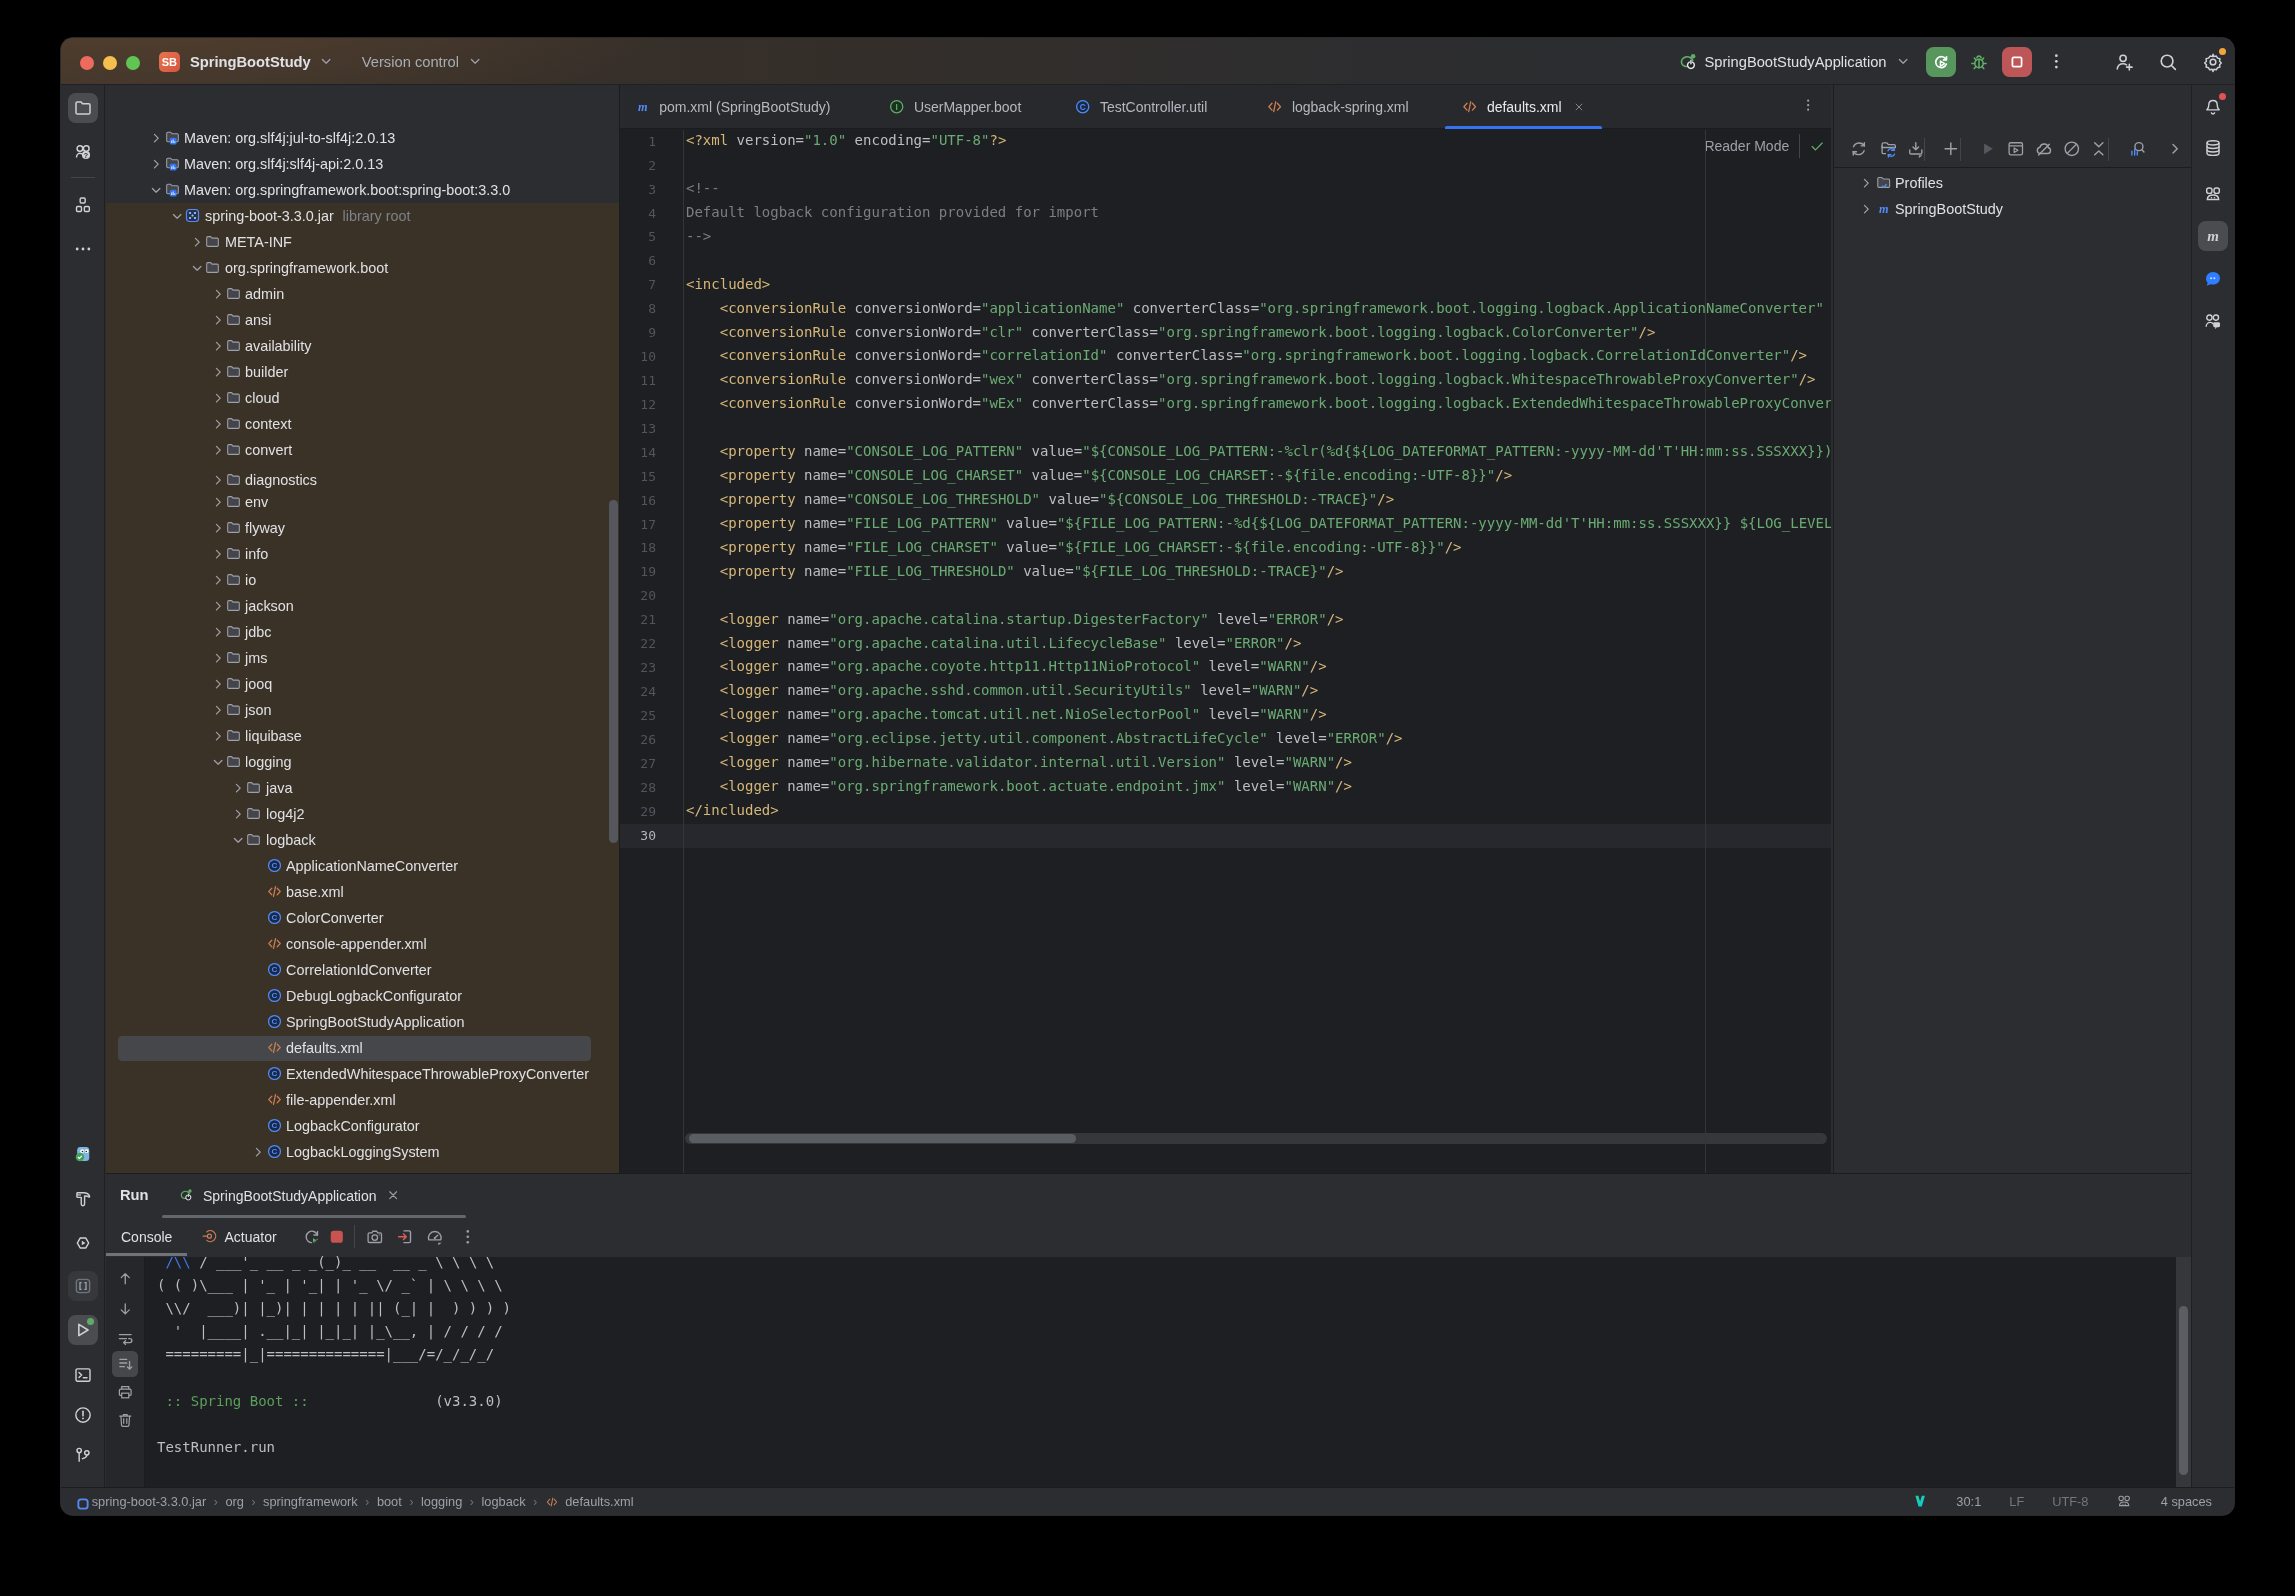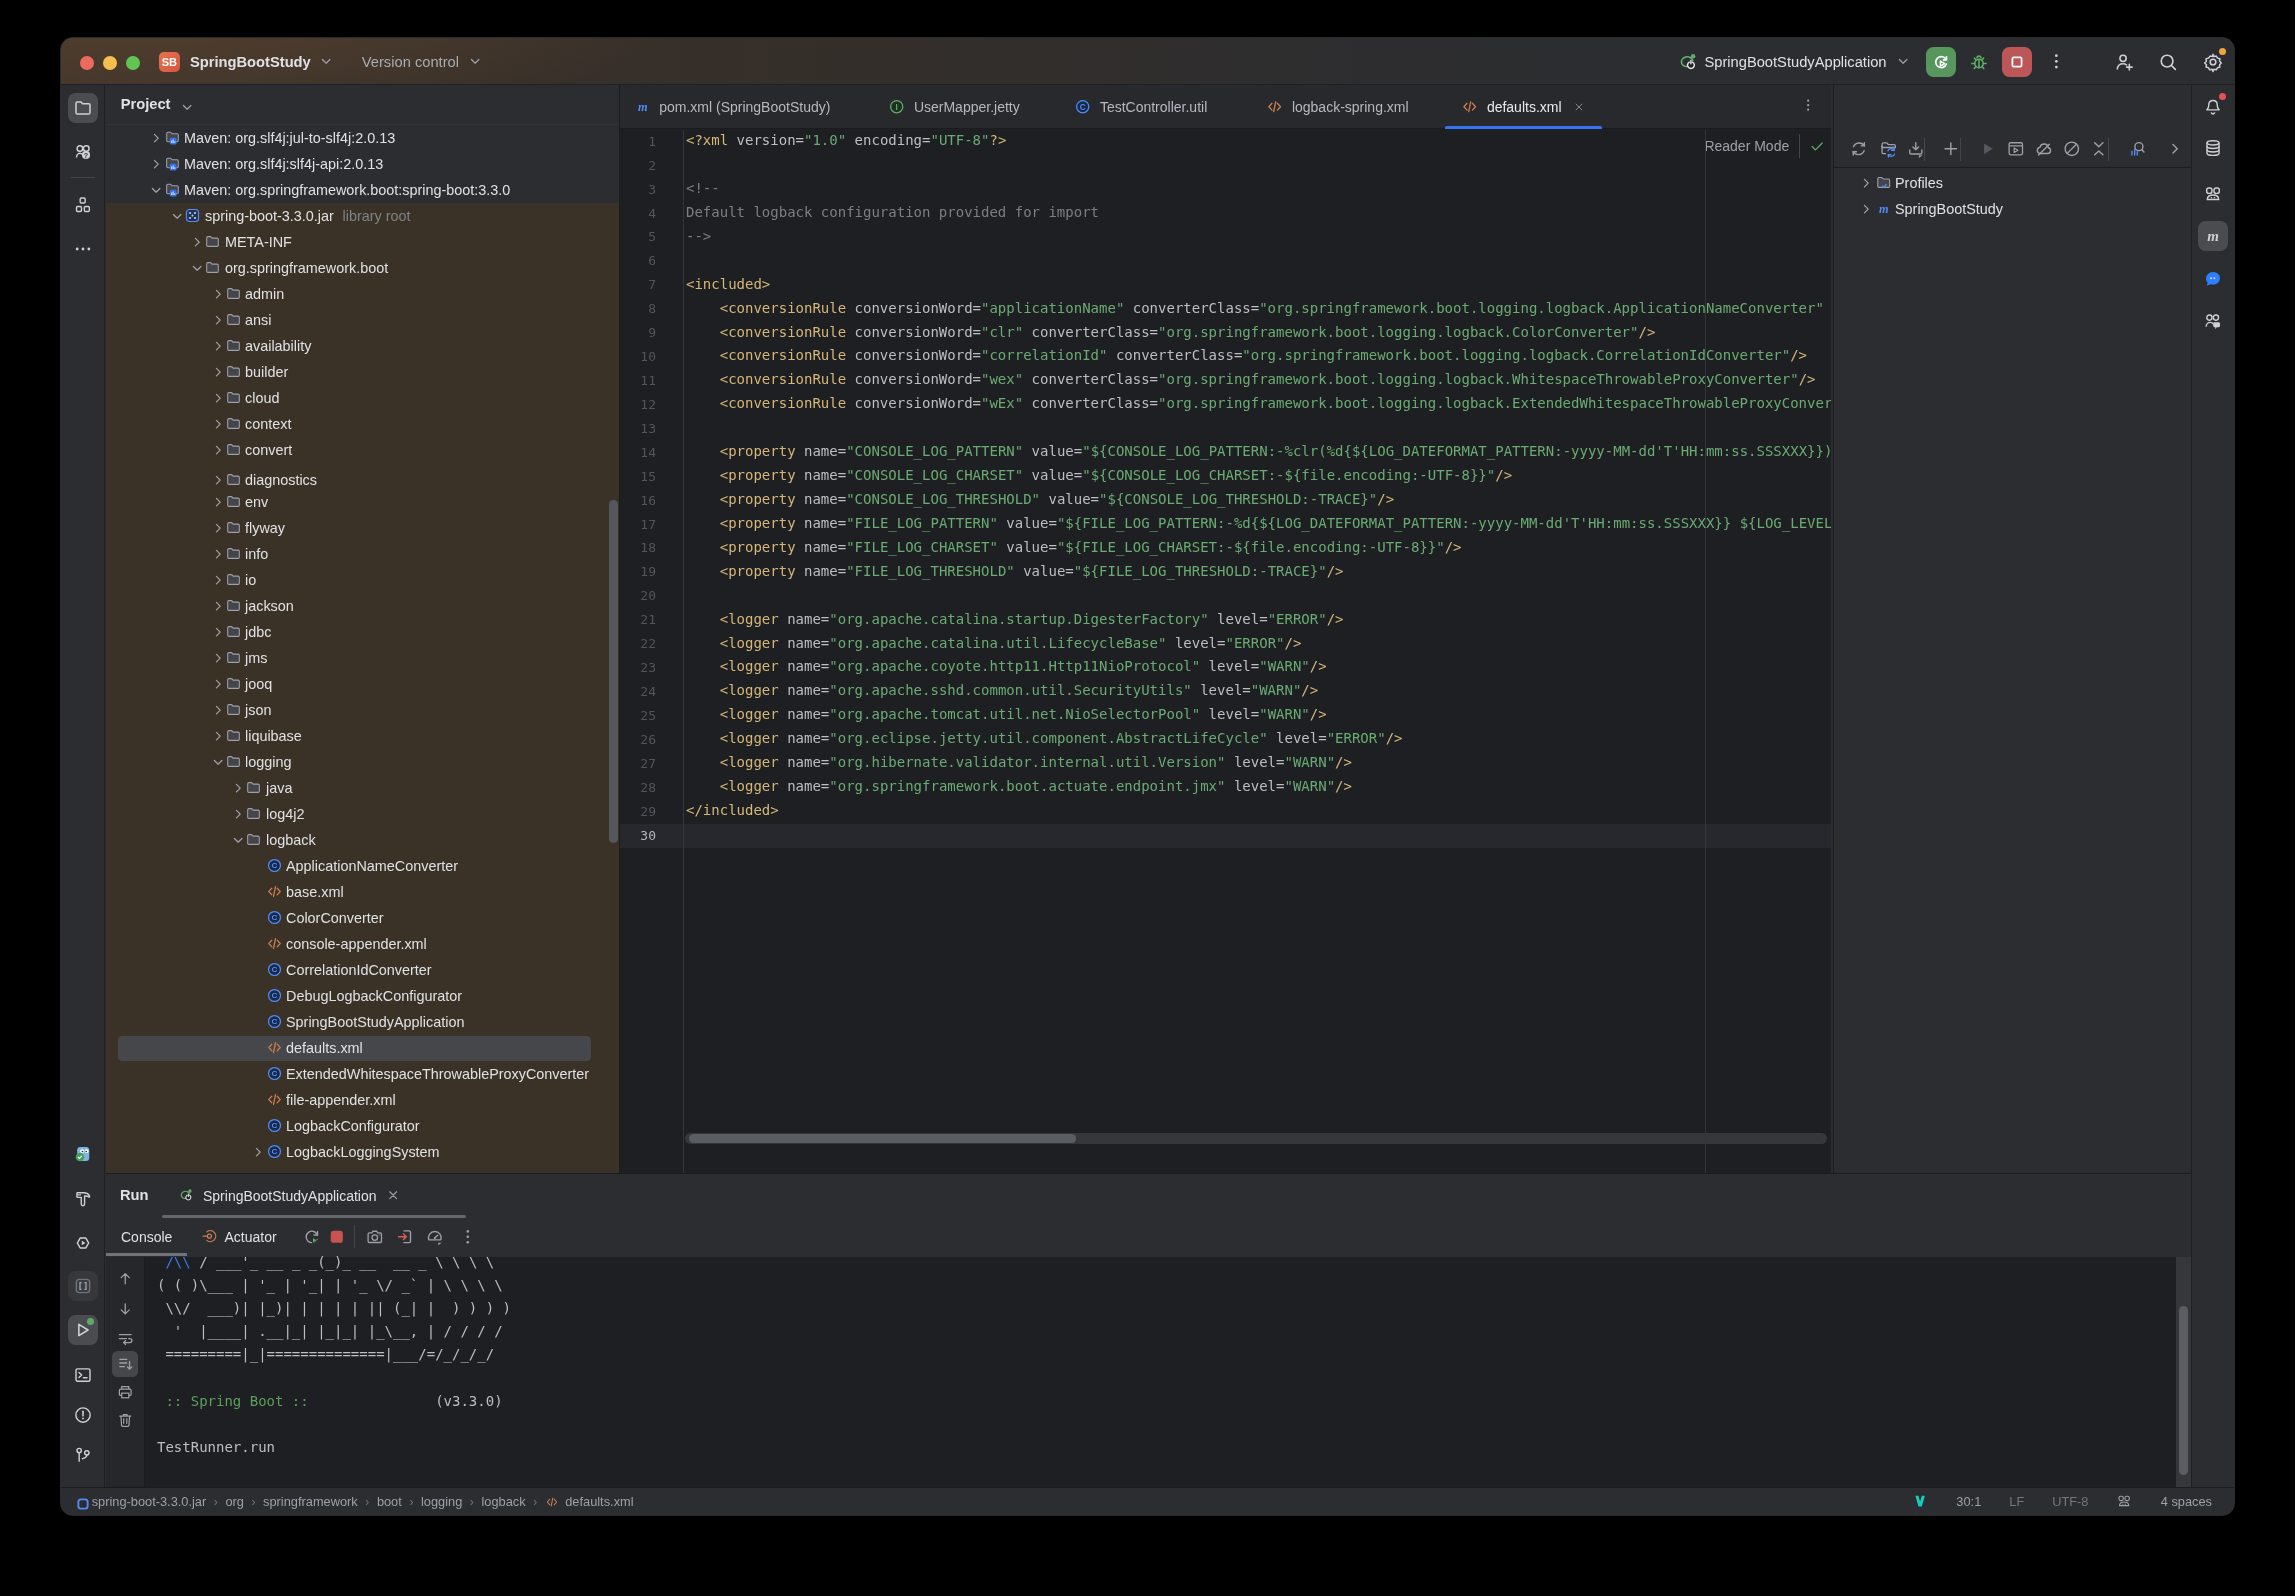--- a/index.html
+++ b/index.html
@@ -350,28 +350,20 @@
               <rect x="12.4" y="4.8" width="6.2" height="6.2" rx="2.8"></rect>
               <path d="M3.8 18.8c0-3.4 2.6-5.2 4.8-5.2 1.6 0 3 .8 3.8 2"></path>
             </g>
             <rect x="12.2" y="13.4" width="8.2" height="6" rx="1.6" fill="#ced0d6"></rect>
             <path d="M14.4 19.4v2.2l2.4-2.2z" fill="#ced0d6"></path>
           </svg>
         </div>
       </div>
 
     <div id="projpanel">
-      <div id="projhead">
-        <span class="t">Project</span>
-        <span class="abs icon-slot" style="left: 73px; top: 13.6px; display: inline-block; width: 16.3px; height: 16.3px;">
-            <svg viewBox="0 0 24 24" style="width: 100%; height: 100%; display: block;">
-              <path d="M6.5 9.5 12 15l5.5-5.5" fill="none" stroke="#9da0a8" stroke-width="1.9" stroke-linecap="round" stroke-linejoin="round"></path>
-            </svg>
-          </span>
-      </div>
       <div id="projtree">
         <div id="libzone" style="top: 78px; bottom: 0px;"></div>
       <div class="trow" style="top: 0px;">
             <span class="chev icon-slot2" style="left: 42px; top: 4.9px;"><svg viewBox="0 0 24 24">
                 <path d="M9.5 6.5 15 12l-5.5 5.5" fill="none" stroke="#9da0a8" stroke-width="1.9" stroke-linecap="round" stroke-linejoin="round"></path>
               </svg></span>
             <span class="ficon" style="left: 58px; top: 4.3px;"><svg viewBox="0 0 24 24">
                 <path d="M3.8 6.2c0-.9.7-1.6 1.6-1.6h4l2 2.1h7.2c.9 0 1.6.7 1.6 1.6v8c0 .9-.7 1.6-1.6 1.6H5.4c-.9 0-1.6-.7-1.6-1.6z" fill="#43454a" stroke="#9da0a8" stroke-width="1.5"></path>
                 <rect x="8.2" y="12.2" width="9.6" height="9.6" rx="2.2" fill="#3574f0"></rect>
                 <path d="M10.8 19.6v-3.4 M13 19.6v-4.8 M15.2 19.6v-2.4" stroke="#cfe0ff" stroke-width="1.5"></path>
@@ -726,21 +718,21 @@
             <span class="ticon"><svg viewBox="0 0 24 24" style="font-size:26px">
                 <text x="12" y="17.5" font-size="17" font-style="italic" font-weight="700" fill="#548af7" text-anchor="middle" font-family="Liberation Serif,serif">m</text>
               </svg></span>
             <span>pom.xml (SpringBootStudy)</span>
           </div>
           <div class="etab" style="left: 252px;">
             <span class="ticon"><svg viewBox="0 0 24 24" style="font-size:26px">
                 <circle cx="12" cy="12" r="8.4" fill="#1c3022" stroke="#5fad65" stroke-width="1.8"></circle>
                 <text x="12" y="16.2" font-size="11.4" font-weight="700" fill="#5fad65" text-anchor="middle" font-family="Liberation Sans,sans-serif">I</text>
               </svg></span>
-            <span>UserMapper.jetty</span>
+            <span>UserMapper.boot</span>
           </div>
           <div class="etab" style="left: 438px;">
             <span class="ticon"><svg viewBox="0 0 24 24" style="font-size:26px">
                 <circle cx="12" cy="12" r="8.4" fill="#182a48" stroke="#548af7" stroke-width="1.8"></circle>
                 <text x="12" y="16.2" font-size="11.4" font-weight="700" fill="#548af7" text-anchor="middle" font-family="Liberation Sans,sans-serif">C</text>
               </svg></span>
             <span>TestController.util</span>
           </div>
           <div class="etab" style="left: 630px;">
             <span class="ticon"><svg viewBox="0 0 24 24">

